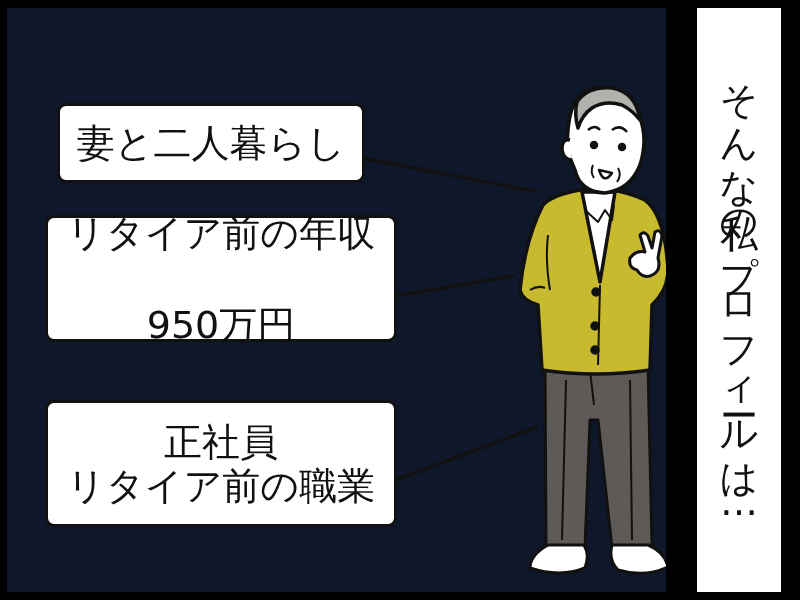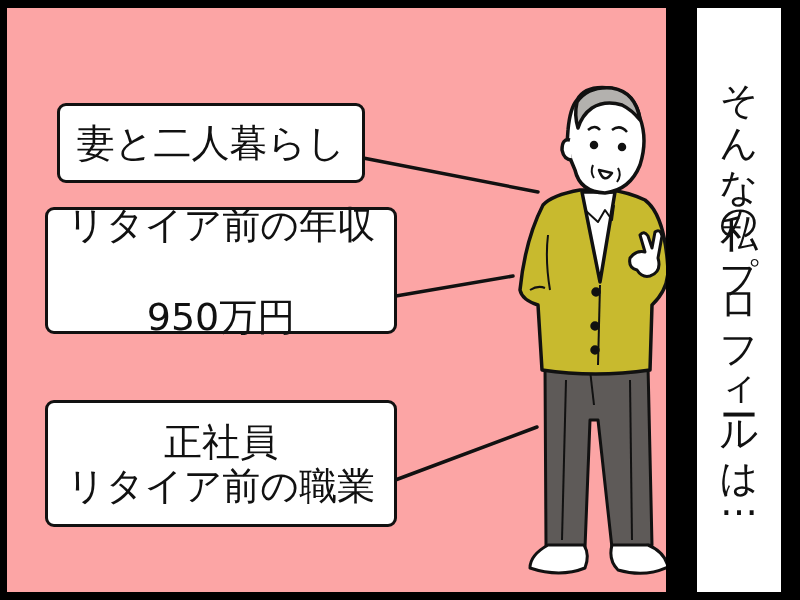--- a/index.html
+++ b/index.html
@@ -1,27 +1,27 @@
 <!DOCTYPE html>
 <html><head>
   <meta charset="utf-8">
   <style>
     html, body { margin: 0; padding: 0; }
     body { width: 800px; height: 600px; overflow: hidden; background: #000; position: relative;
            font-family: "DejaVu Sans", "Liberation Sans", sans-serif; }
-    .panel { position: absolute; left: 7px; top: 8px; width: 659px; height: 584px; background: #fca5a5; overflow: hidden; }
+    .panel { position: absolute; left: 7px; top: 8px; width: 659px; height: 584px; background: #0f172a; overflow: hidden; }
     .narration { position: absolute; left: 697px; top: 8px; width: 84px; height: 584px; background: #fff; }
     .vtext { position: absolute; left: 0; top: 50px; width: 84px; writing-mode: vertical-rl; text-orientation: upright;
              font-size: 38px; line-height: 84px; letter-spacing: -1px; color: #111; display: flex; align-items: flex-start; justify-content: center; }
     .vtext span { display: block; margin: 0 auto; }
     .label-box { position: absolute; background: #fff; border: 3px solid #111; border-radius: 9px; box-sizing: border-box;
                  display: flex; flex-direction: column; align-items: center; justify-content: center; color: #111; text-align: center; }
     .label-box .line { font-size: 38px; line-height: 44px; white-space: nowrap; }
     #box1 { left: 50px; top: 95px; width: 308px; height: 80px; }
-    #box2 { left: 38px; top: 199px; width: 352px; height: 127px; gap: 48px; }
+    #box2 { left: 38px; top: 207px; width: 352px; height: 127px; gap: 48px; }
     #box3 { left: 38px; top: 392px; width: 352px; height: 127px; }
     svg.art { position: absolute; left: 0; top: 0; }
   </style>
 </head>
 <body>
 
 <div class="panel">
   <svg class="art" width="683" height="584" viewBox="7 8 683 584">
 
     <line x1="358" y1="157" x2="538" y2="192" stroke="#111" stroke-width="3.5" stroke-linecap="round"></line>

